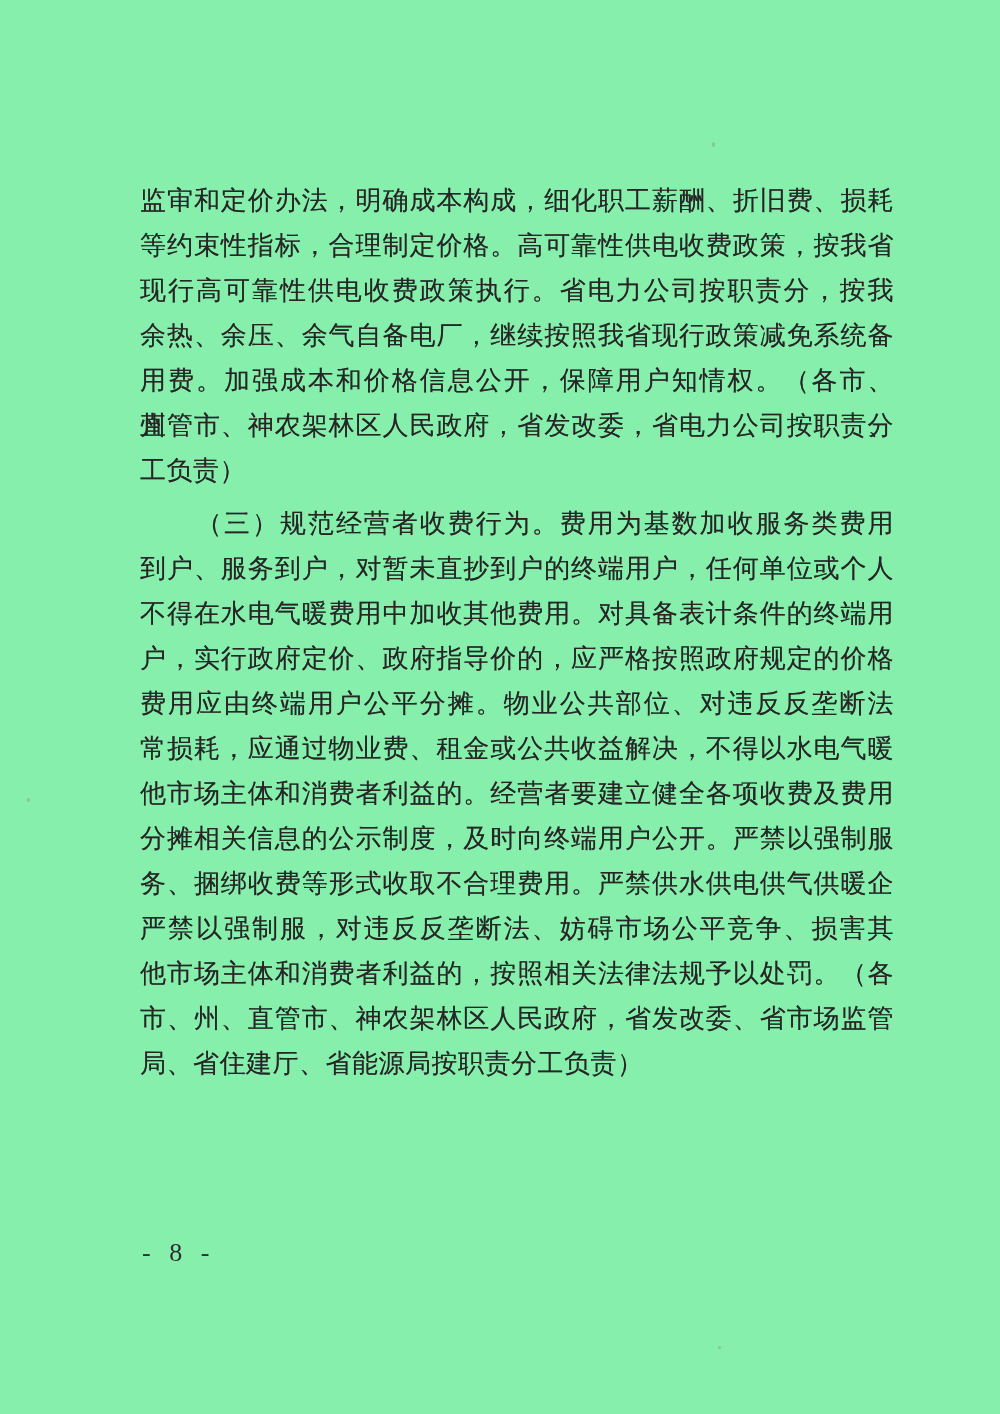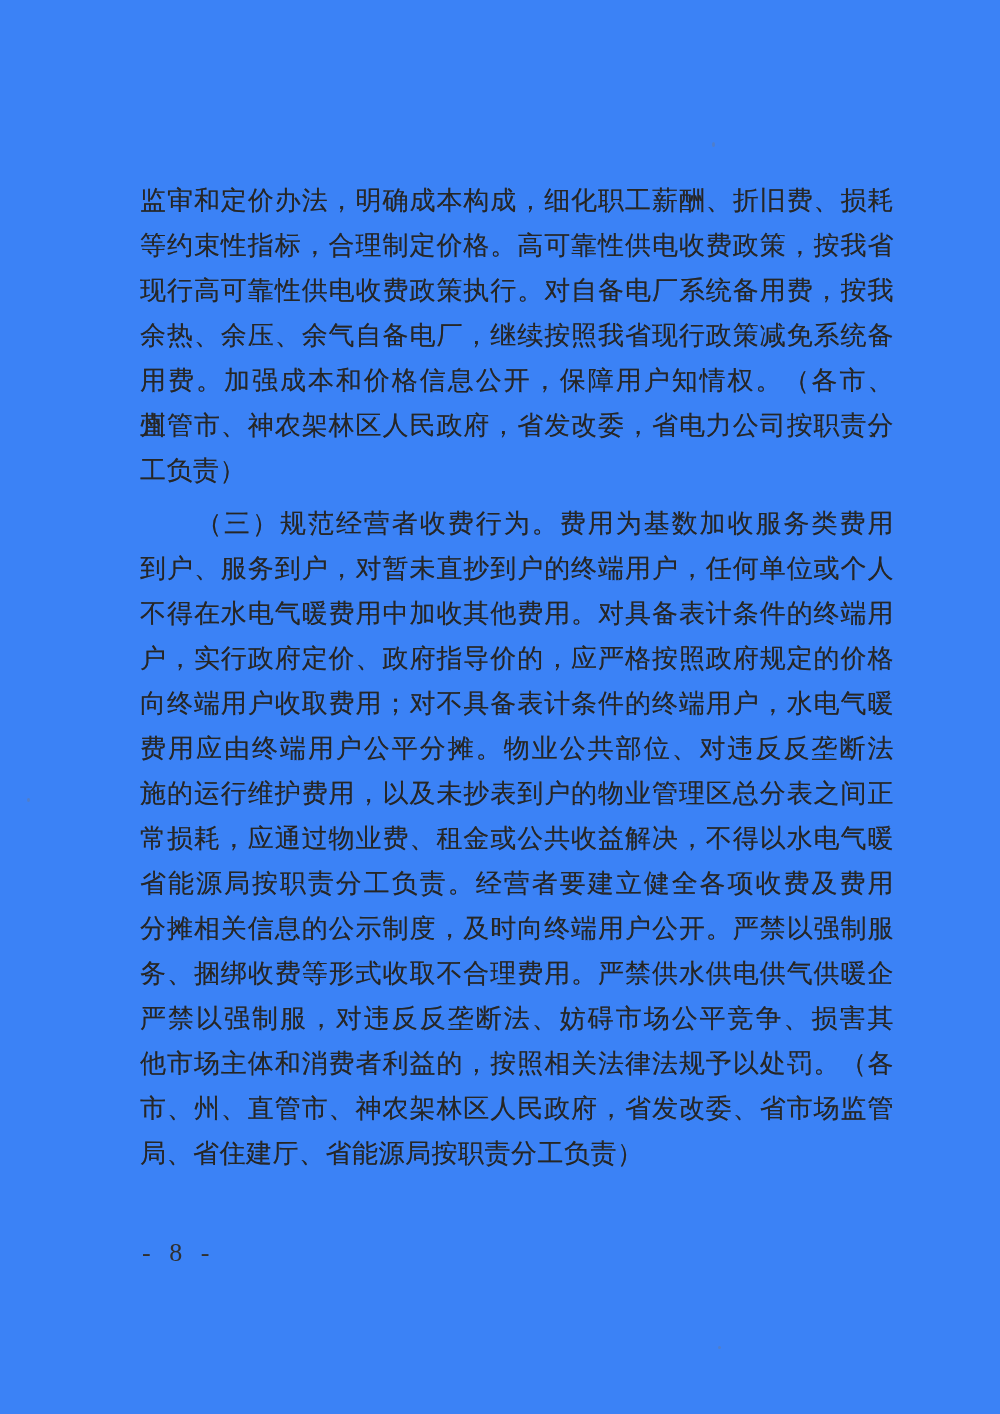--- a/index.html
+++ b/index.html
@@ -9,21 +9,21 @@
   body {
     width: 1000px;
     height: 1414px;
     background: #f4f4f4;
     font-family: "Liberation Serif", "DejaVu Serif", serif;
   }
   .page {
     position: relative;
     width: 1000px;
     height: 1414px;
-    background: #3b82f6;
+    background: #86efac;
     overflow: hidden;
     color: #262626;
   }
   .content {
     position: absolute;
     left: 140px;
     top: 178px;
     width: 754px;
   }
   .paragraph {
@@ -75,37 +75,35 @@
 </head>
 <body>
 
 <div class="page">
 
   <div class="content">
 
     <div class="paragraph">
       <div class="line">监审和定价办法，明确成本构成，细化职工薪酬、折旧费、损耗</div>
       <div class="line">等约束性指标，合理制定价格。高可靠性供电收费政策，按我省</div>
-      <div class="line">现行高可靠性供电收费政策执行。对自备电厂系统备用费，按我</div>
+      <div class="line">现行高可靠性供电收费政策执行。省电力公司按职责分，按我</div>
       <div class="line">余热、余压、余气自备电厂，继续按照我省现行政策减免系统备</div>
       <div class="line">用费。加强成本和价格信息公开，保障用户知情权。（各市、州、</div>
       <div class="line">直管市、神农架林区人民政府，省发改委，省电力公司按职责分</div>
       <div class="line flush-left">工负责）</div>
     </div>
 
     <div class="paragraph">
       <div class="line first-indent">（三）规范经营者收费行为。费用为基数加收服务类费用</div>
       <div class="line">到户、服务到户，对暂未直抄到户的终端用户，任何单位或个人</div>
       <div class="line">不得在水电气暖费用中加收其他费用。对具备表计条件的终端用</div>
       <div class="line">户，实行政府定价、政府指导价的，应严格按照政府规定的价格</div>
-      <div class="line">向终端用户收取费用；对不具备表计条件的终端用户，水电气暖</div>
       <div class="line">费用应由终端用户公平分摊。物业公共部位、对违反反垄断法</div>
-      <div class="line">施的运行维护费用，以及未抄表到户的物业管理区总分表之间正</div>
       <div class="line">常损耗，应通过物业费、租金或公共收益解决，不得以水电气暖</div>
-      <div class="line">省能源局按职责分工负责。经营者要建立健全各项收费及费用</div>
+      <div class="line">他市场主体和消费者利益的。经营者要建立健全各项收费及费用</div>
       <div class="line">分摊相关信息的公示制度，及时向终端用户公开。严禁以强制服</div>
       <div class="line">务、捆绑收费等形式收取不合理费用。严禁供水供电供气供暖企</div>
       <div class="line">严禁以强制服，对违反反垄断法、妨碍市场公平竞争、损害其</div>
       <div class="line">他市场主体和消费者利益的，按照相关法律法规予以处罚。（各</div>
       <div class="line">市、州、直管市、神农架林区人民政府，省发改委、省市场监管</div>
       <div class="line flush-left">局、省住建厅、省能源局按职责分工负责）</div>
     </div>
 
   </div>
 

